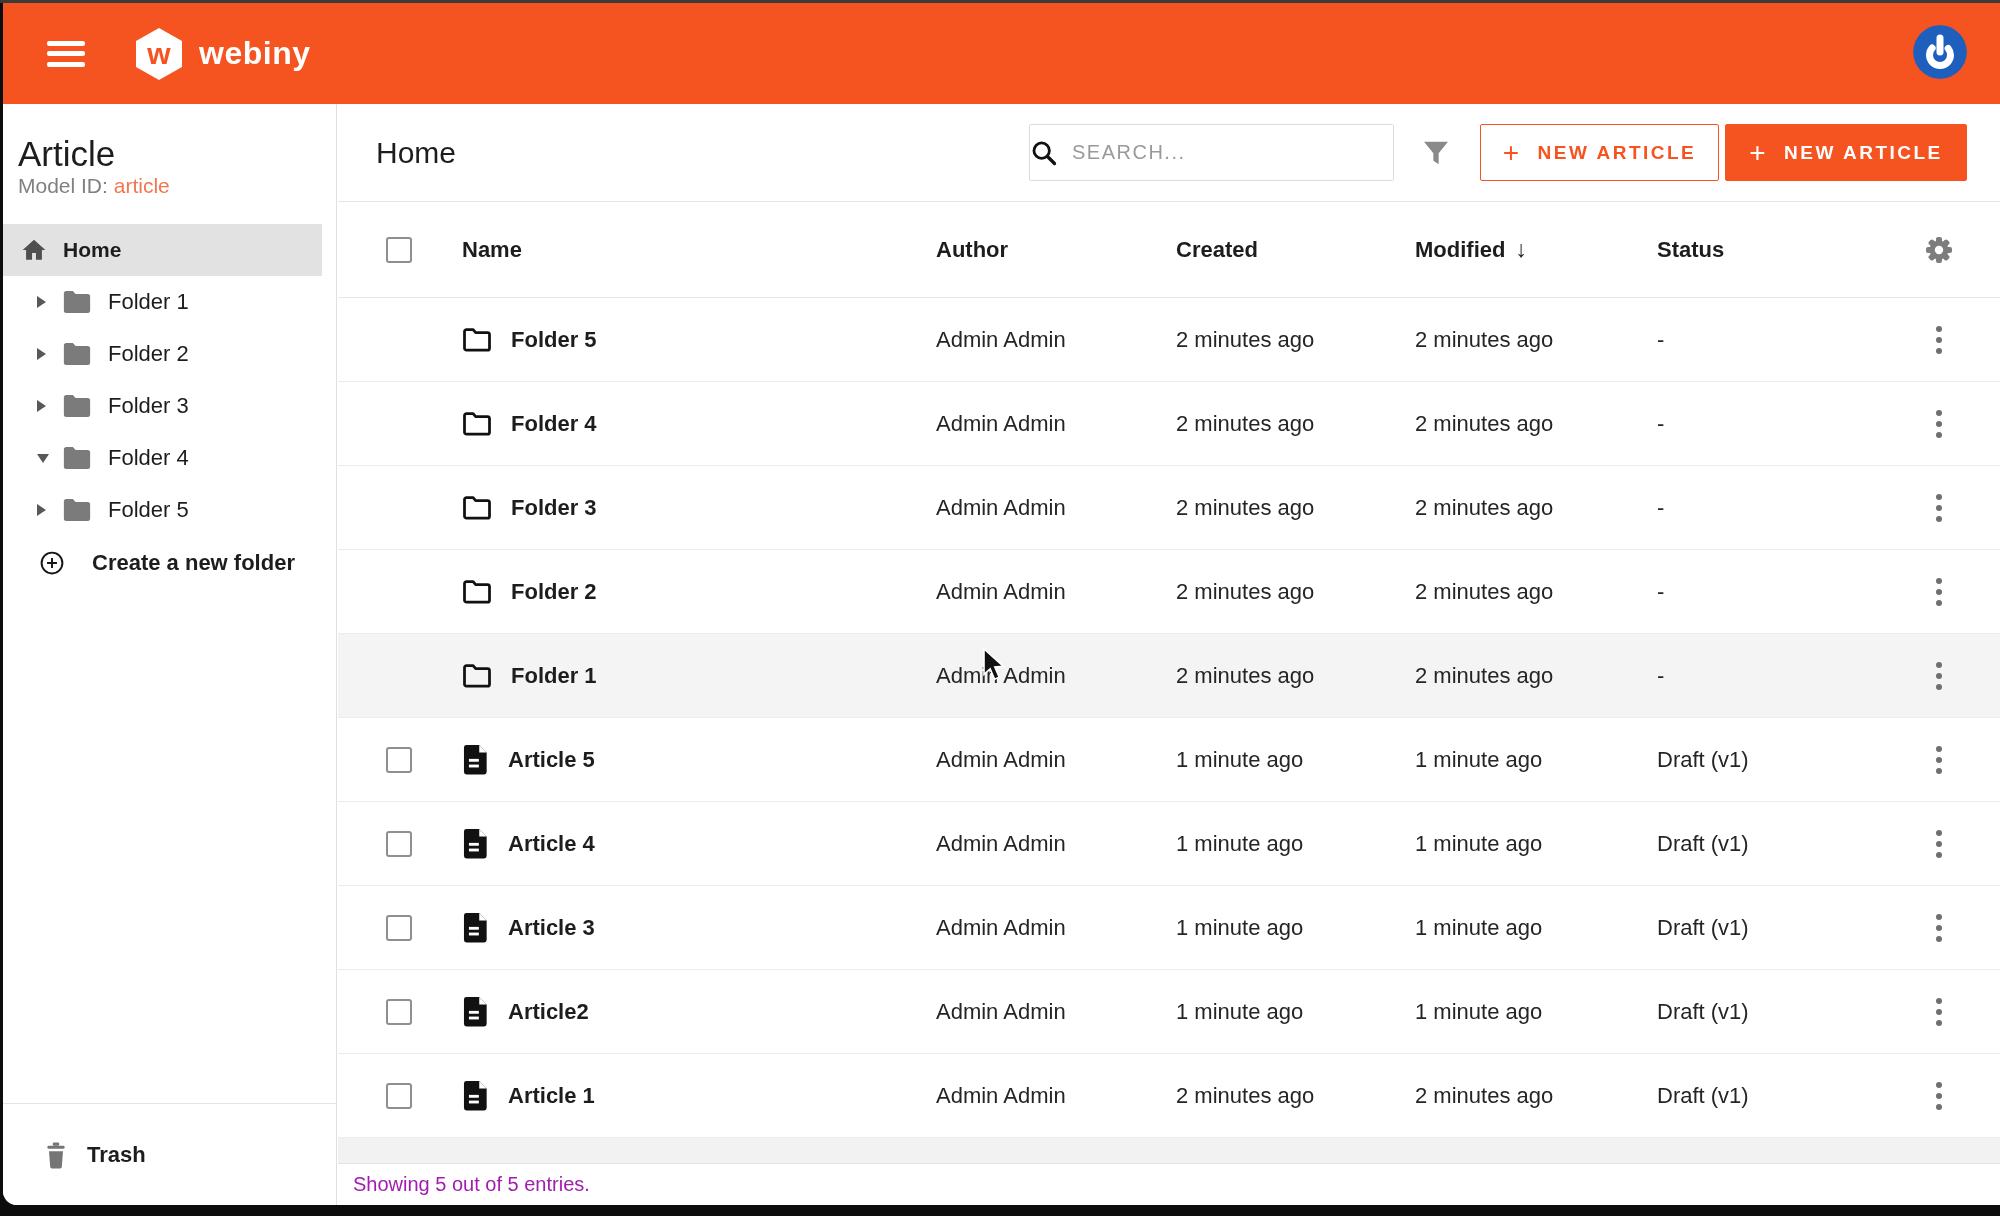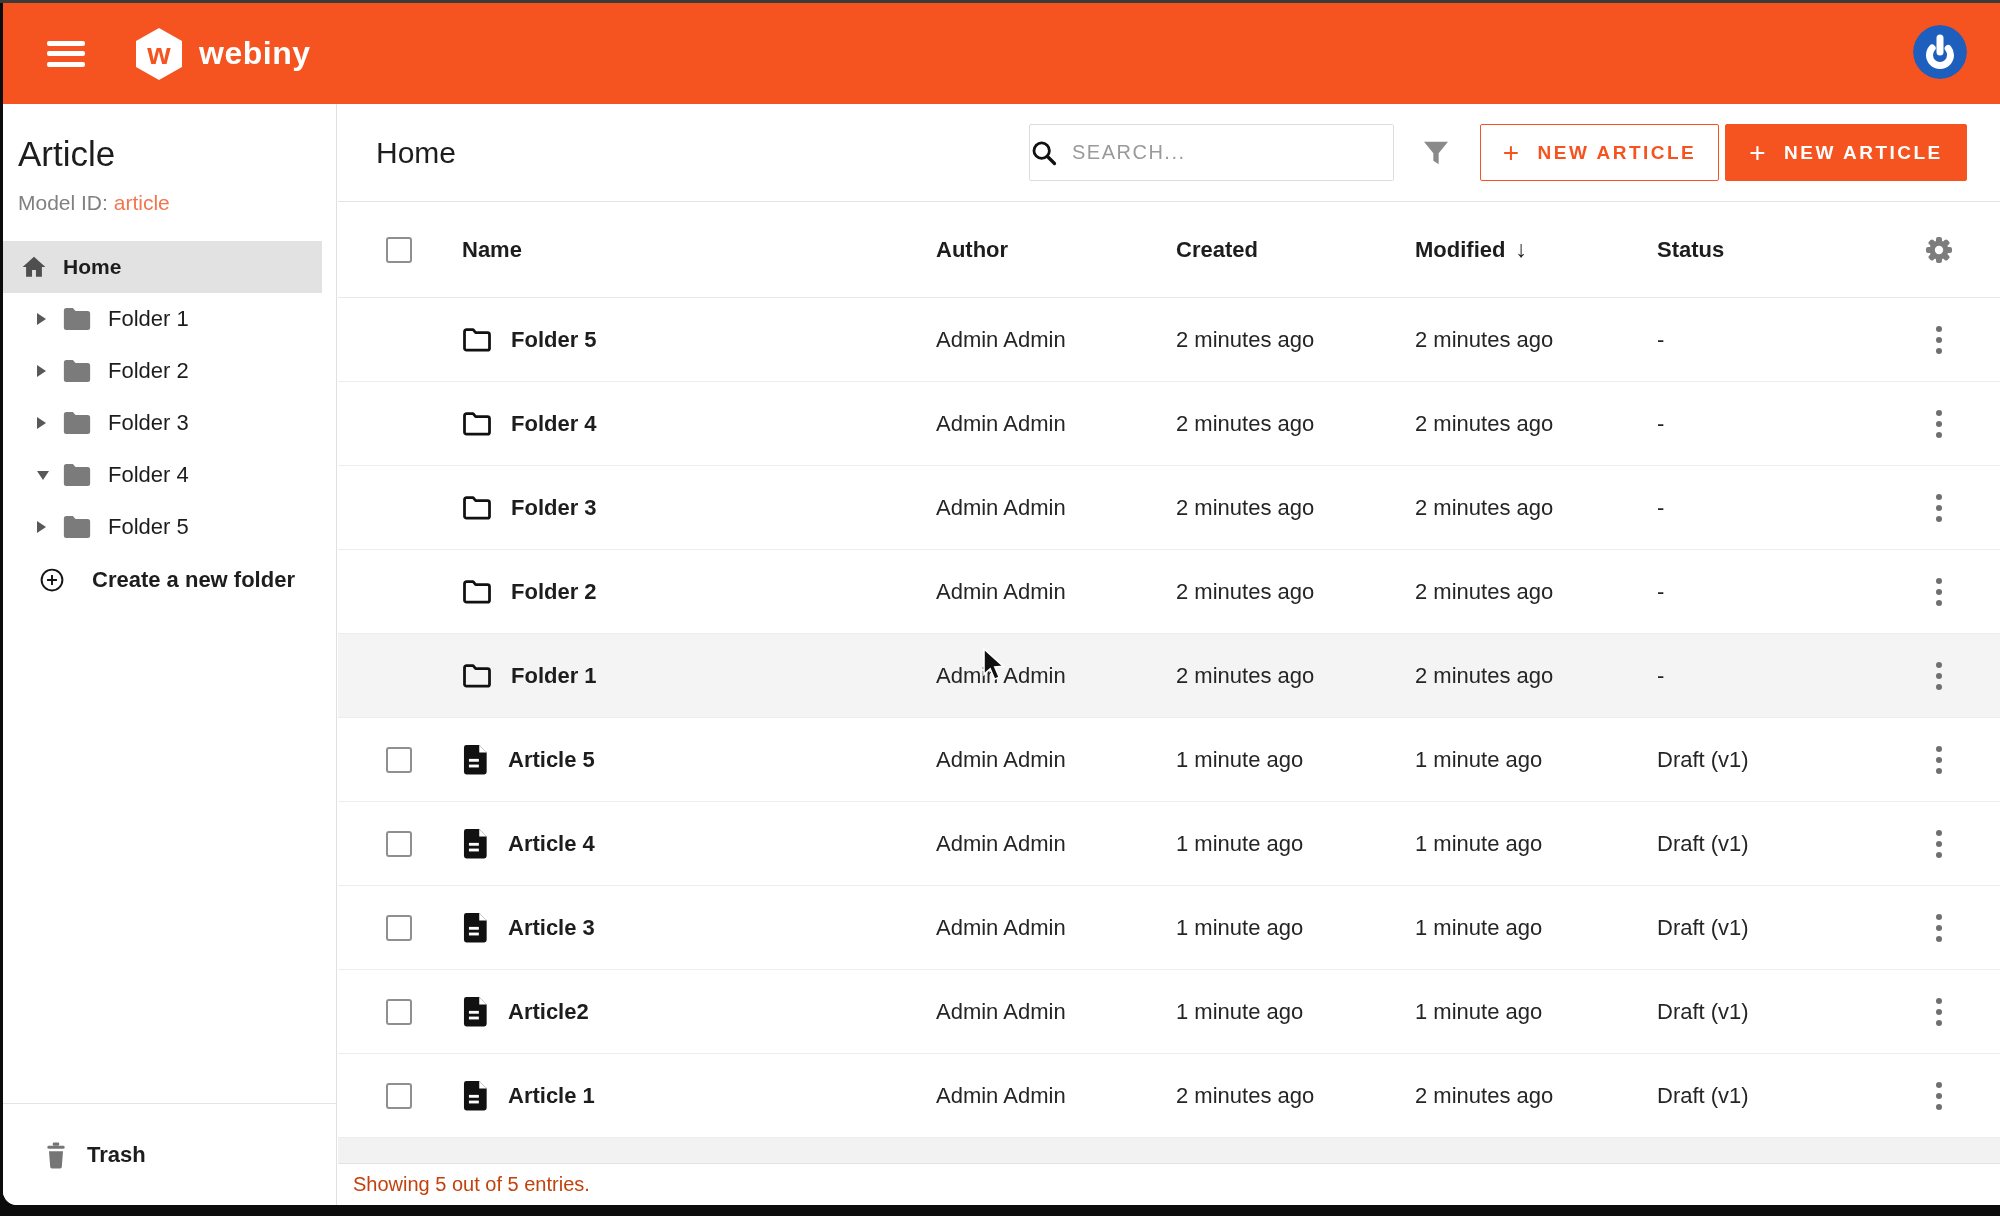--- a/index.html
+++ b/index.html
@@ -16,21 +16,21 @@
   .brand svg { display:block; }
   .brand-text { color:#ffffff; font-size:32px; font-weight:700; letter-spacing:.5px; margin-left:14px; }
   .avatar { position:absolute; right:33px; top:22px; width:54px; height:54px; border-radius:50%; cursor:pointer; }
 
   
   .sidebar { position:absolute; left:0; top:101px; bottom:0; width:334px; background:#ffffff; border-right:1px solid #e0e0e0; }
   .main { position:absolute; left:335px; top:101px; right:0; bottom:0; background:#ffffff; }
 
   
   .sb-title { margin:30px 0 0 15px; font-size:35px; color:#1d1d1d; }
-  .sb-model { margin:17px 0 0 15px; font-size:21px; color:#808080; }
+  .sb-model { margin:0 0 0 15px; font-size:21px; color:#808080; }
   .sb-model .model-id { color:#f3764f; }
   .sb-nav { margin-top:26px; }
   .nav-item { display:flex; align-items:center; height:52px; padding-left:18px; cursor:pointer; font-size:21px; color:#1d1d1d; }
   .nav-item.selected { background:#e2e2e2; margin-right:14px; font-weight:700; }
   .nav-item .house { margin-right:16px; }
   .tree-item { display:flex; align-items:center; height:52px; padding-left:34px; cursor:pointer; font-size:22px; color:#1d1d1d; }
   .chev { width:0; height:0; margin-right:16px; }
   .chev.right { border-left:9px solid #585858; border-top:6px solid transparent; border-bottom:6px solid transparent; }
   .chev.down  { border-top:9px solid #585858; border-left:6px solid transparent; border-right:6px solid transparent; margin-right:13px; }
   .tree-item .foldr { margin-right:16px; }
@@ -60,21 +60,21 @@
   .gear-wrap { display:flex; justify-content:center; }
   .trow { height:84px; border-bottom:1px solid #ededed; font-size:22px; color:#252525; }
   .trow.highlighted { background:#f4f4f4; }
   .cell-name { display:flex; align-items:center; font-weight:700; color:#1d1d1d; }
   .cell-name svg { margin-right:19px; }
   .checkbox { width:26px; height:26px; border:2px solid #8f8f8f; border-radius:3px; background:#fff; cursor:pointer; }
   .kebab { display:flex; flex-direction:column; align-items:center; gap:5px; cursor:pointer; justify-self:center; padding:6px; }
   .kebab i { width:6px; height:6px; border-radius:50%; background:#6f6f6f; }
   .table-end-strip { height:25px; background:#f2f2f2; }
   .main-footer { position:absolute; left:0; right:0; bottom:0; height:42px; background:#fff; border-top:1px solid #e3e3e3; display:flex; align-items:center; }
-  .footer-text { margin-left:15px; font-size:20px; color:#c2410c; }
+  .footer-text { margin-left:15px; font-size:20px; color:#a21caf; }
 
   .cursor { position:absolute; left:983px; top:648px; z-index:50; pointer-events:none; }
 </style>
 </head>
 <body>
 
 <div class="screen">
   <div class="frame-top"></div>
 
   <div class="app">

